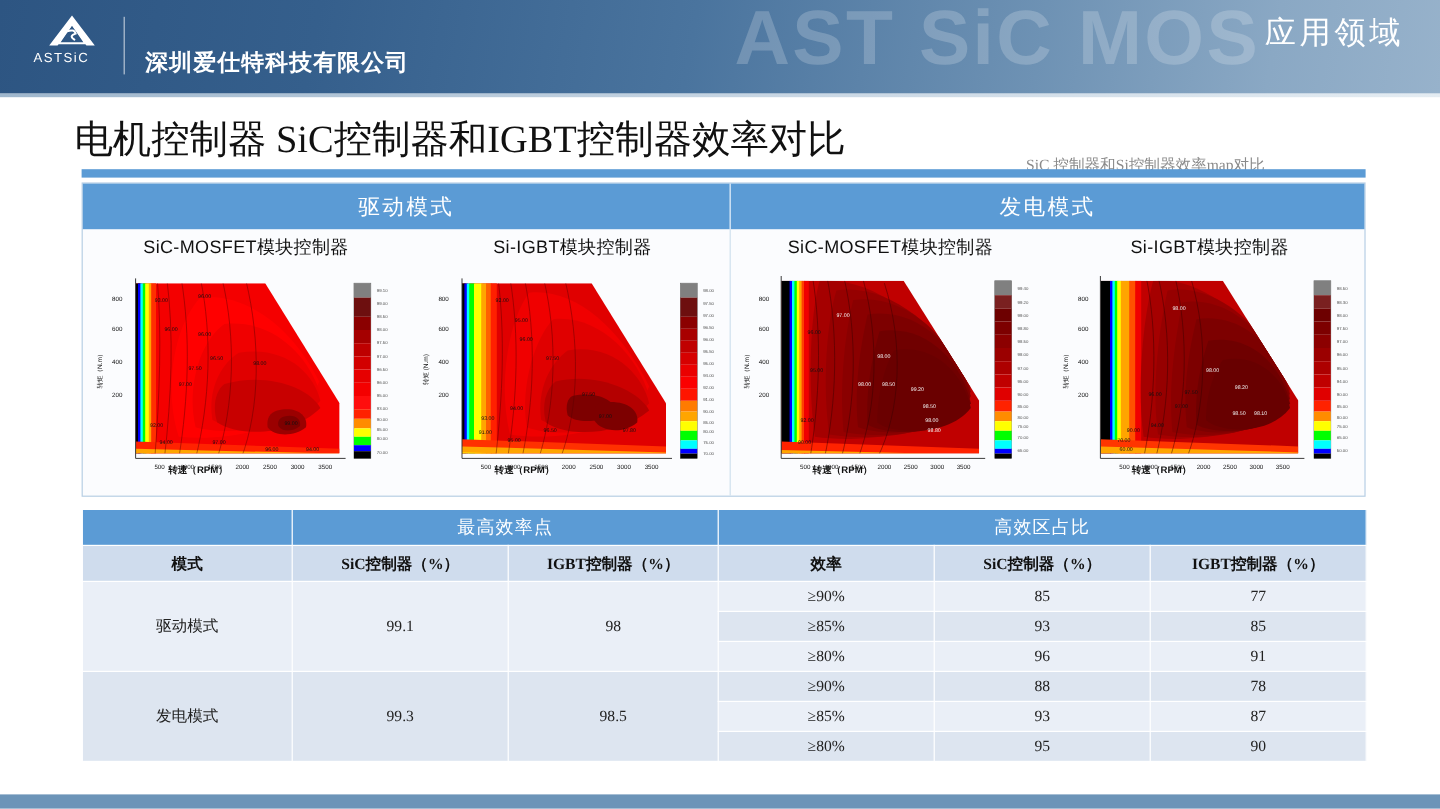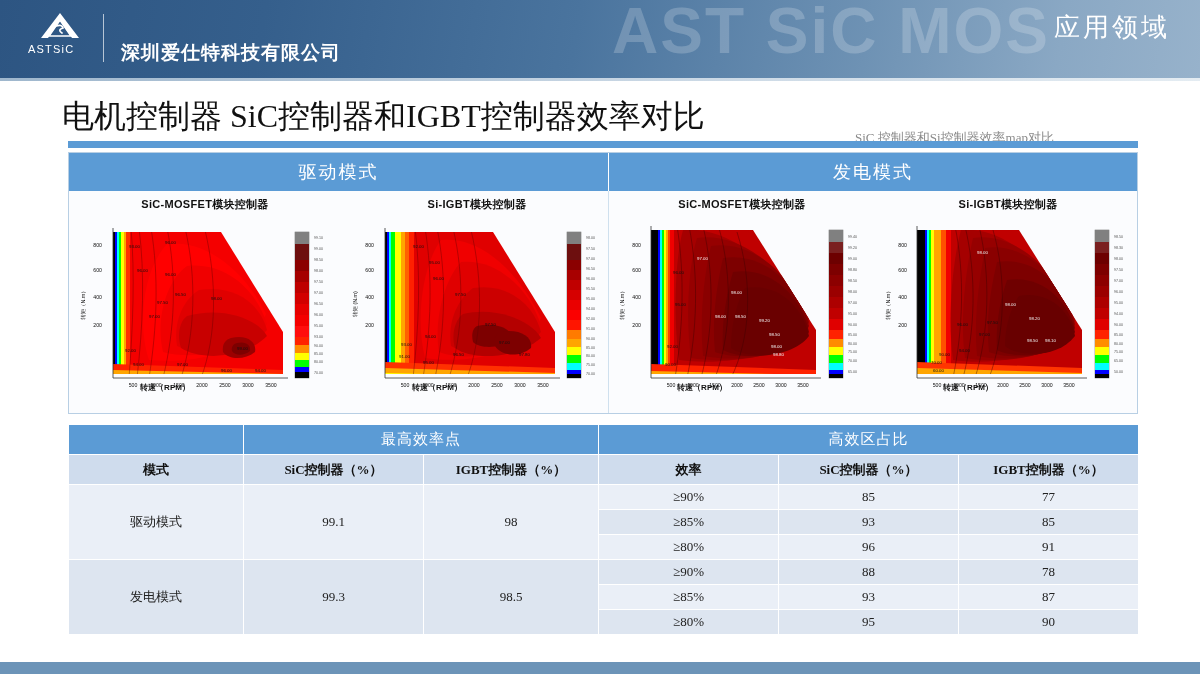--- a/index.html
+++ b/index.html
@@ -84,21 +84,21 @@
   }
   .bh.left { width:540px; border-right:1px solid #fff; }
   .bh.right { width:528px; }
   .band-body { display:flex; height:222px; }
   .panel { position:relative; }
   .panel.left { width:540px; border-right:1px solid #cfe0ee; }
   .panel.right { width:528px; }
   .panel-inner { display:flex; height:100%; }
   .chartcell { position:relative; flex:1; padding:6px 2px 2px 2px; }
   .chart-title {
-    text-align:center; font-size:11px; font-weight:bold; color:#111;
+    text-align:center; font-size:15px; font-weight:normal; color:#111;
     margin-bottom:2px; letter-spacing:0.3px;
   }
   .chart-area { position:relative; height:178px; }
   .plotsvg { display:block; }
   .axis-x-label {
     position:absolute; bottom:-1px; left:0; right:0; text-align:center;
     font-size:8px; color:#111; font-weight:bold;
   }
 
   

